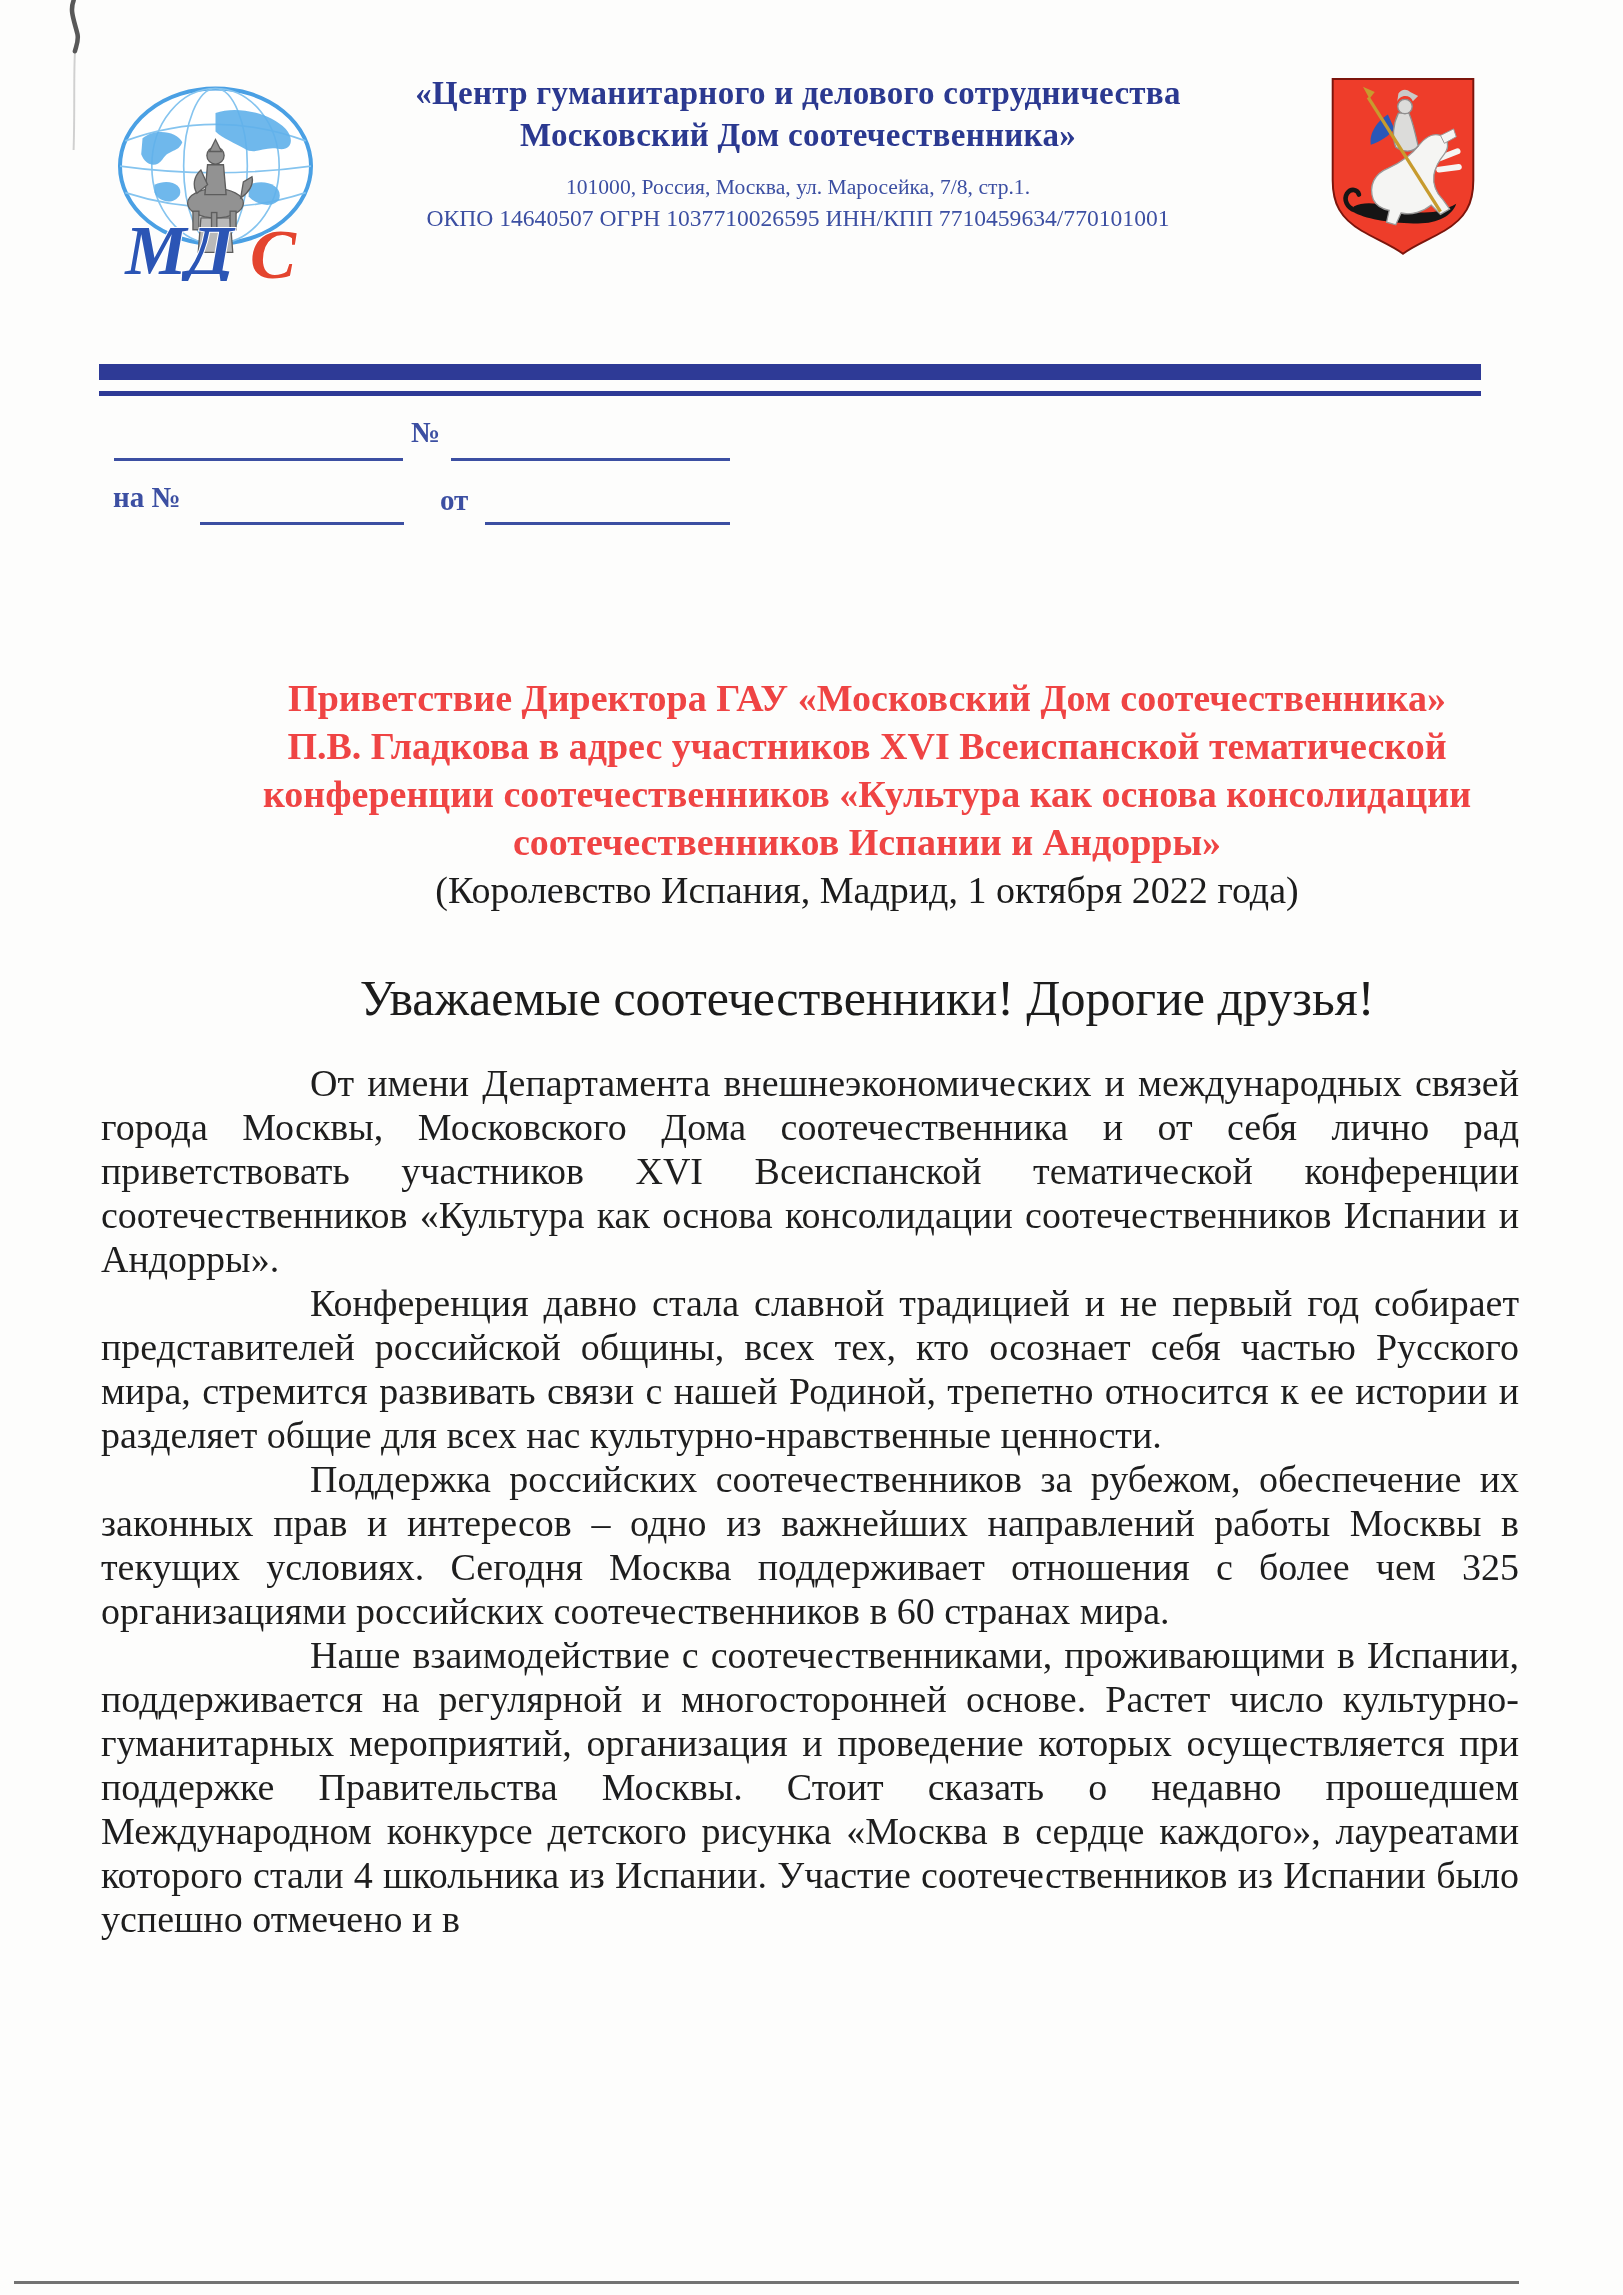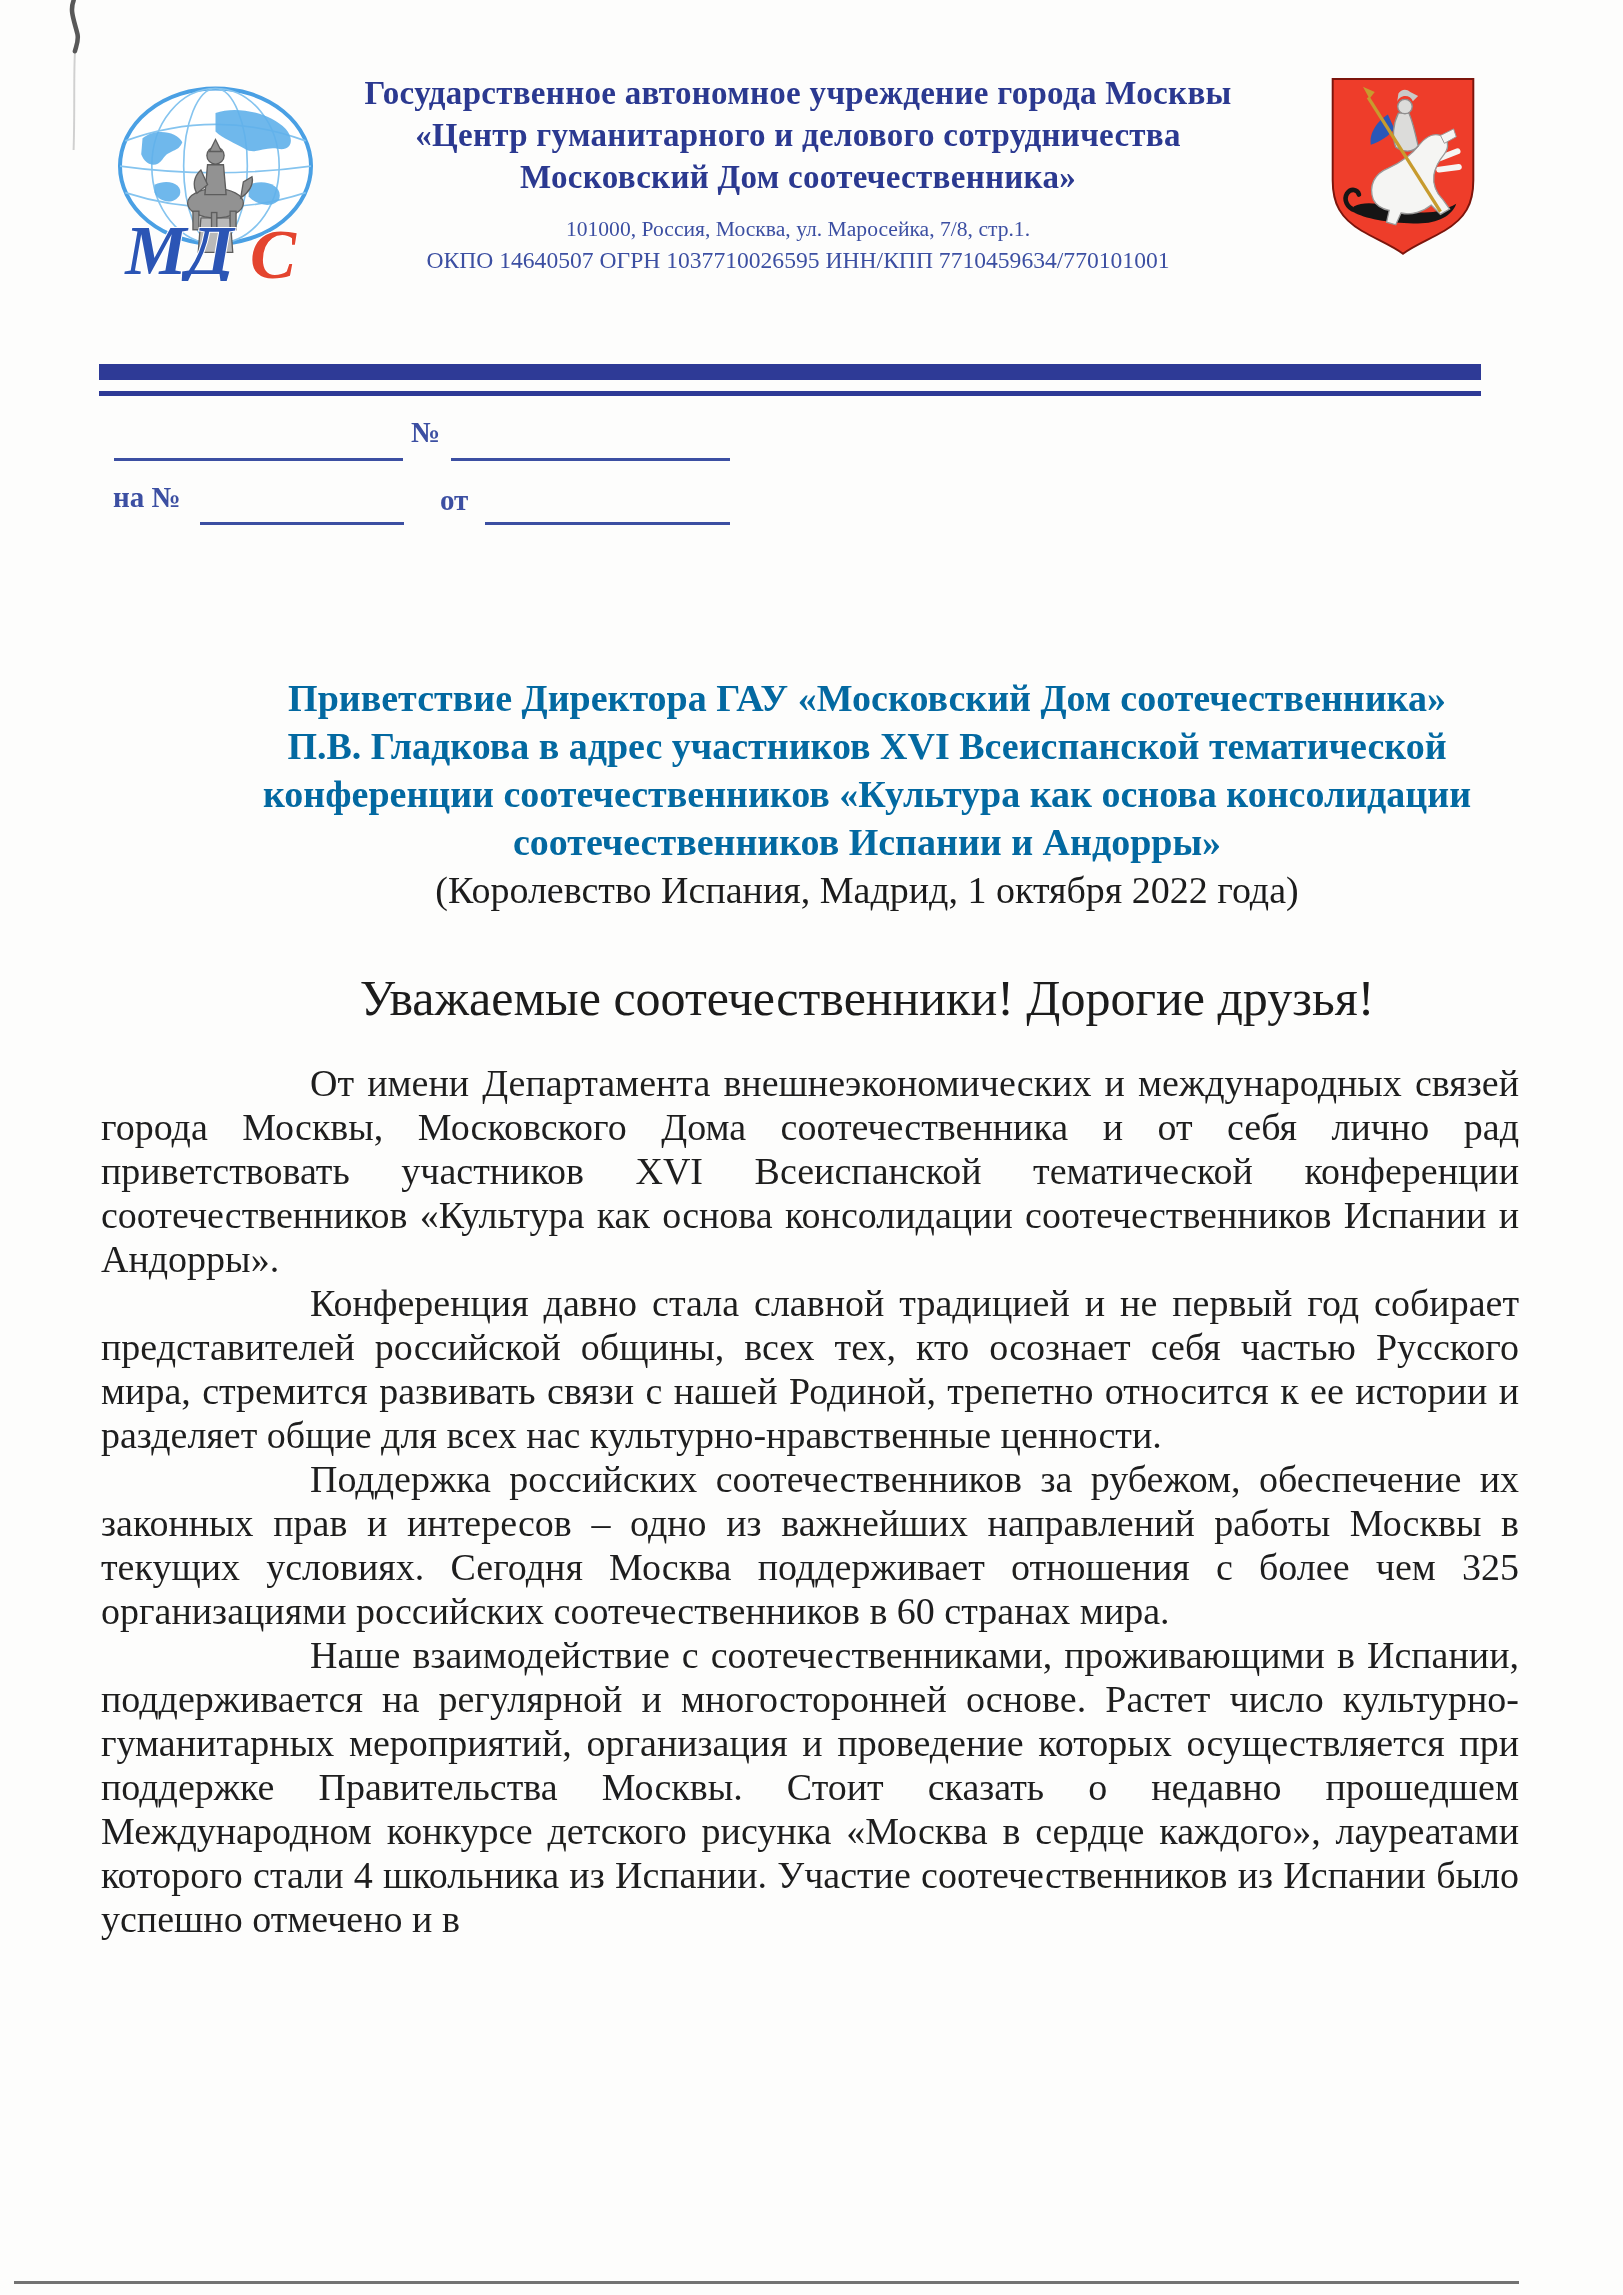--- a/index.html
+++ b/index.html
@@ -40,21 +40,21 @@
     position:absolute; color:#3c4fa2; font-size:29px; font-weight:600;
     font-family:"Liberation Serif","DejaVu Serif",serif;
   }
   .u-line { position:absolute; height:3.3px; background:#3c4fa2; }
 
   
   .title-block {
     position:absolute; left:216px; top:674px; width:1302px;
     text-align:center;
   }
-  .title-line { font-size:38px; font-weight:bold; line-height:48px; color:#0369a1; }
+  .title-line { font-size:38px; font-weight:bold; line-height:48px; color:#ef4444; }
   .event-line { font-size:38px; font-weight:normal; line-height:48px; color:#1c1c1c; }
 
   .salutation {
     position:absolute; left:216px; top:976px; width:1302px;
     text-align:center; font-size:50px; line-height:44px; color:#1c1c1c;
   }
 
   .body-block {
     position:absolute; left:101px; top:1061px; width:1418px;
   }
@@ -124,21 +124,20 @@
       <path d="M172,92 L192,82 L196,94 L178,104 Z" fill="#f5f5f3" stroke="#9a9a9a" stroke-width="1.5"></path>
       <path d="M92,60 C76,70 63,88 66,106 C80,102 94,92 102,82 Z" fill="#2a57b8"></path>
       <path d="M108,58 C100,74 98,94 104,110 C116,118 130,118 138,108 C134,90 130,72 124,58 Z" fill="#dcdcda" stroke="#8f8f8f" stroke-width="2"></path>
       <circle cx="118" cy="48" r="11" fill="#dcdcda" stroke="#8f8f8f" stroke-width="2"></circle>
       <path d="M106,42 C108,30 126,28 130,40 L138,32 L126,26 C120,20 112,22 108,28 Z" fill="#c9c9c7"></path>
       <line x1="62" y1="34" x2="172" y2="208" stroke="#c79b2e" stroke-width="5"></line>
       <path d="M64,36 L54,18 L72,26 Z" fill="#c79b2e"></path>
     </svg>
 
     <div class="head-block">
-      <div class="org-line">Государственное автономное учреждение города Москвы</div>
       <div class="org-line">«Центр гуманитарного и делового сотрудничества</div>
       <div class="org-line">Московский Дом соотечественника»</div>
       <div class="addr-block">
         <div class="addr-line">101000, Россия, Москва, ул. Маросейка, 7/8, стр.1.</div>
         <div class="registry-line">ОКПО 14640507 ОГРН 1037710026595 ИНН/КПП 7710459634/770101001</div>
       </div>
     </div>
   </div>
 
   <div class="divider-thick"></div>

